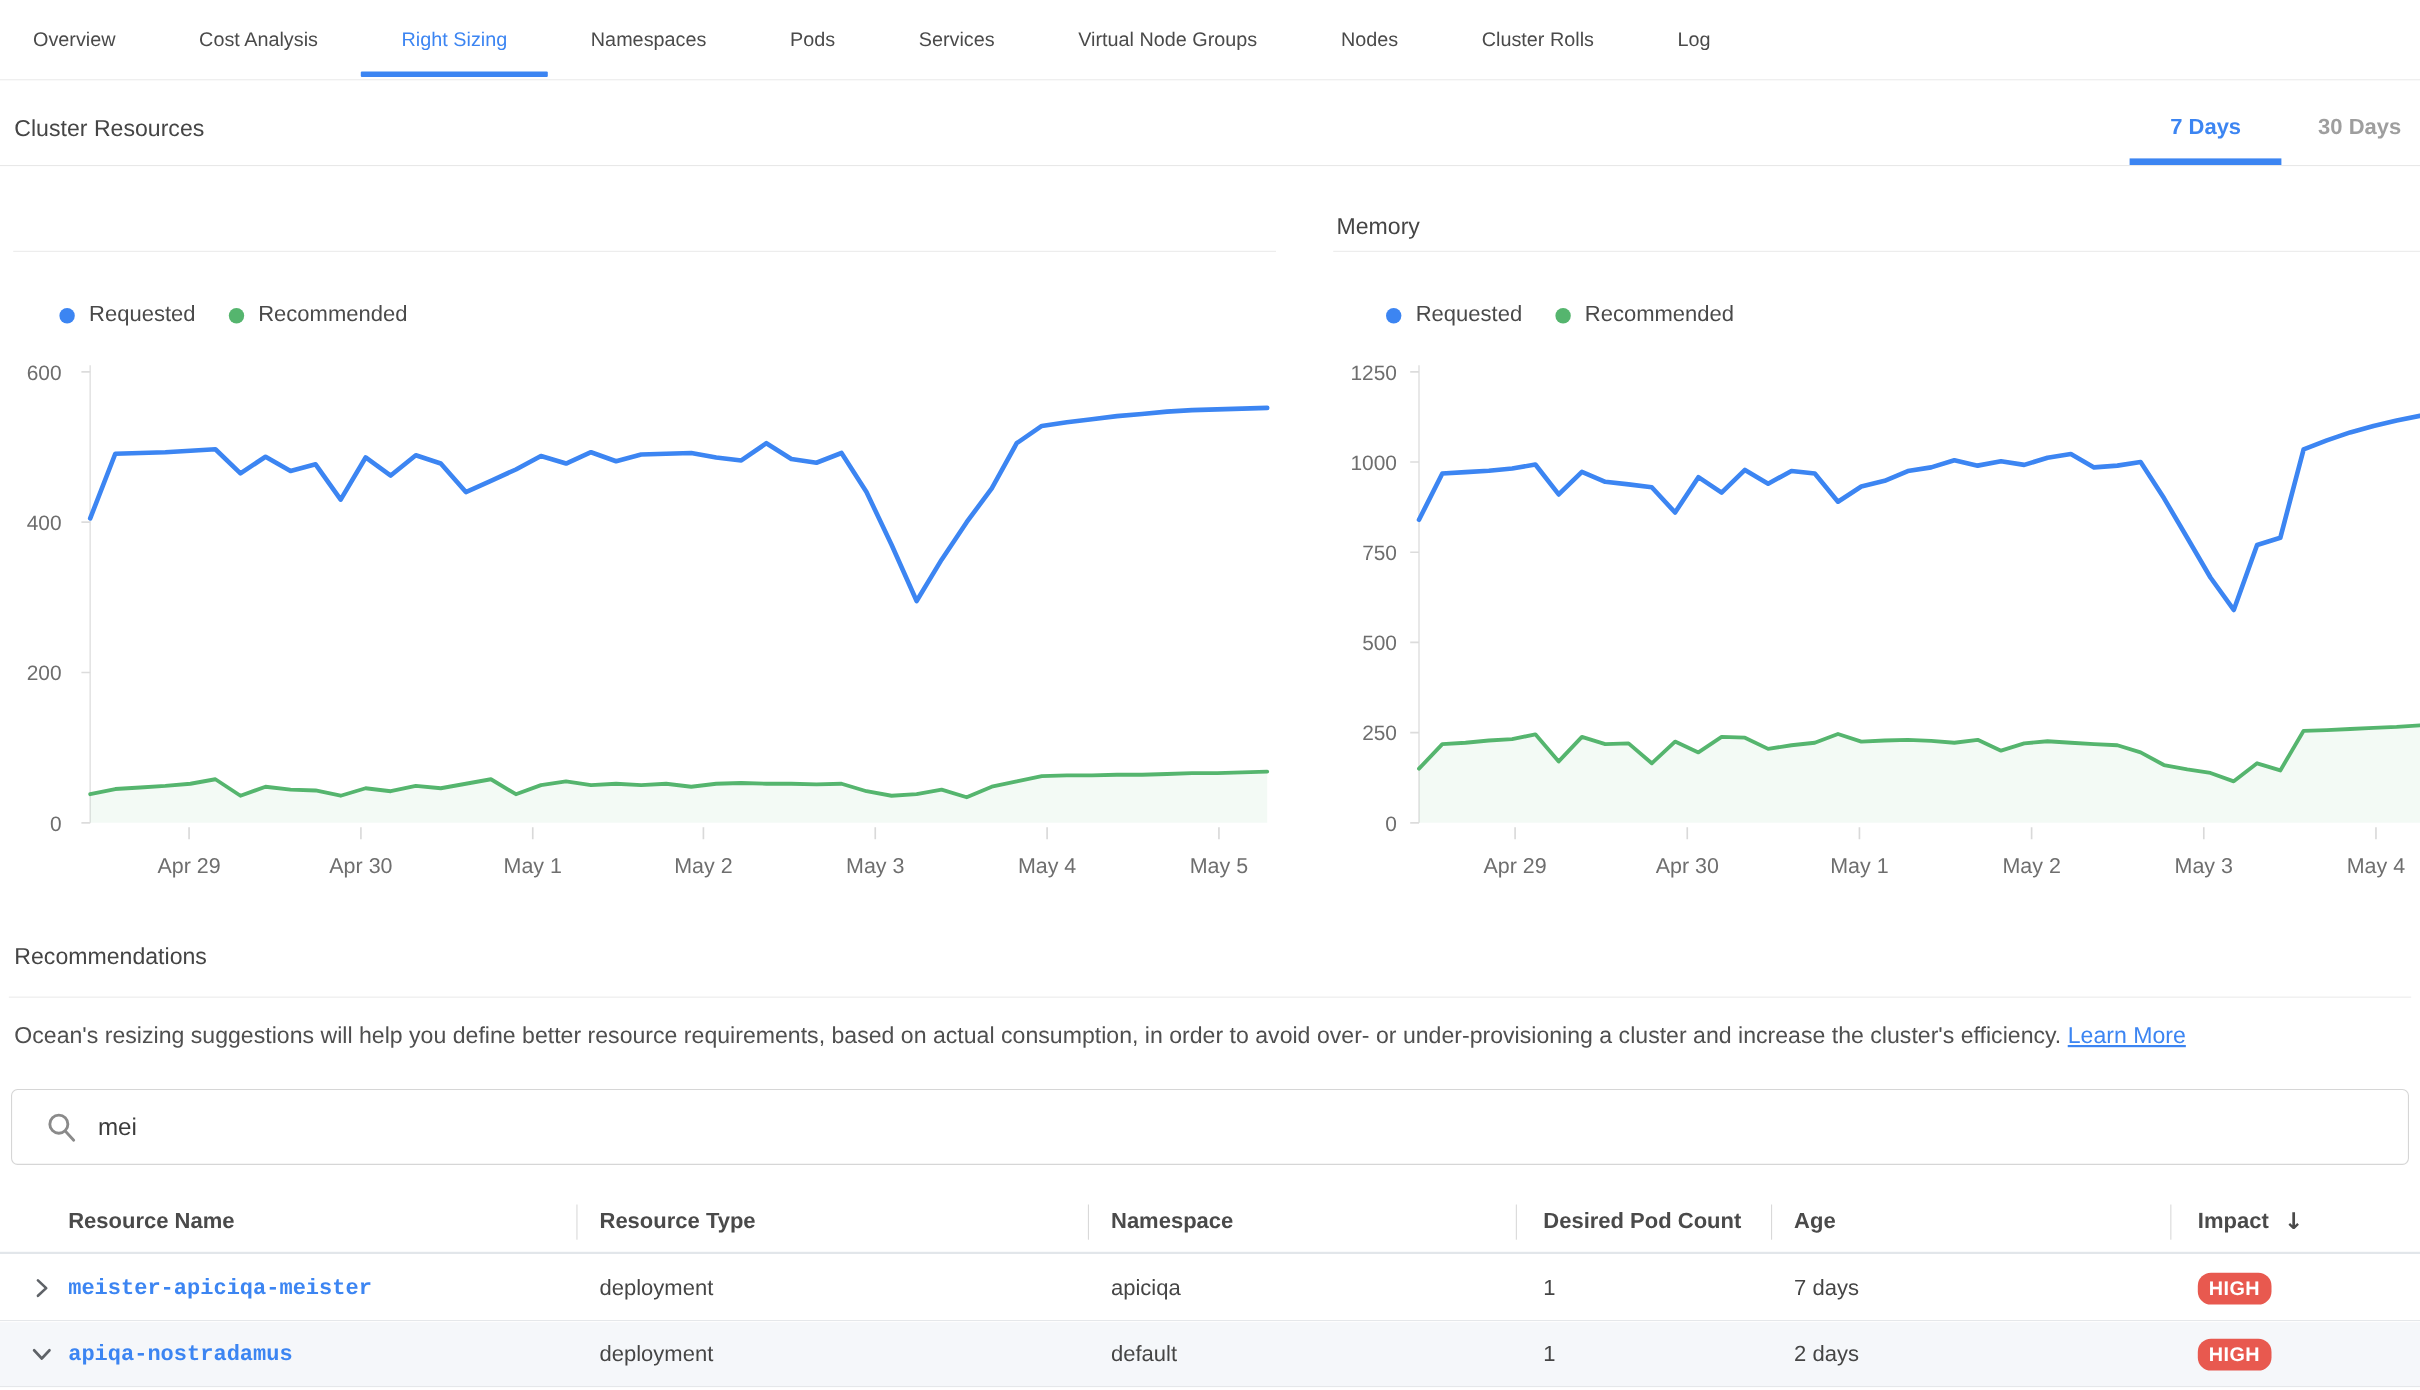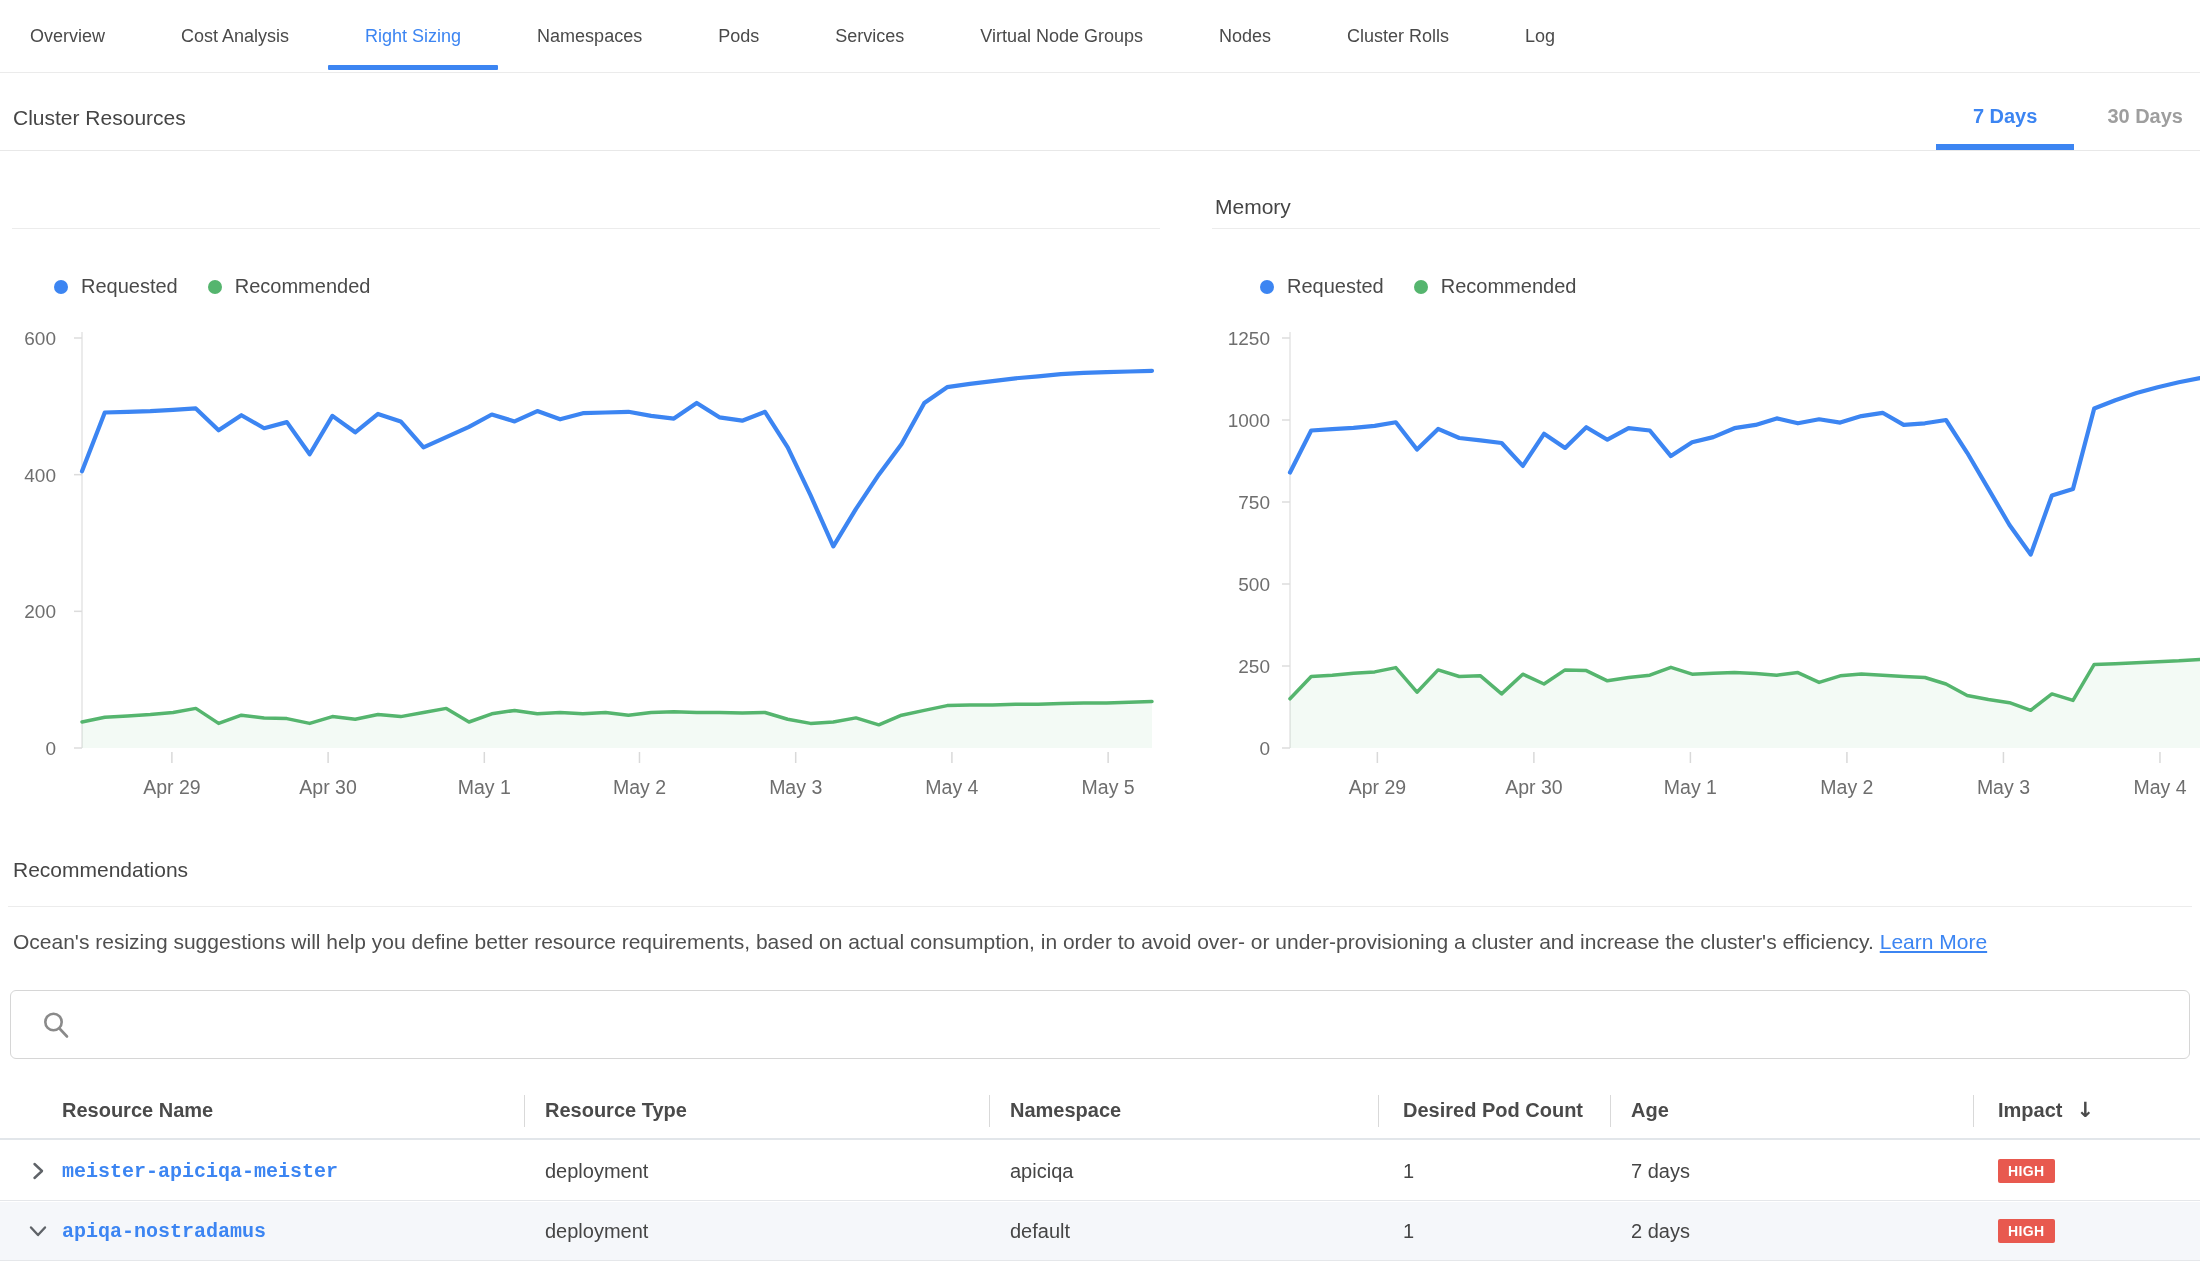--- a/index.html
+++ b/index.html
@@ -90,22 +90,22 @@
   }
   .col-name   { left:62px; }
   .col-type   { left:545px; }
   .col-ns     { left:1010px; }
   .col-pods   { left:1403px; }
   .col-age    { left:1631px; }
   .col-impact { left:1998px; }
   .chev { position:absolute; left:27px; top:50%; transform:translateY(-50%); width:22px; height:22px; cursor:pointer; }
   .res-link { color:#3c85f2; font-weight:600; text-decoration:none; cursor:pointer;font-family:Liberation Mono, monospace; }
   .impact-badge {
-    background:#e8594f; color:#fff; font-weight:700; font-size:14px;
-    padding:4px 10px; border-radius:2px; letter-spacing:0.4px;
+    background:#e8594f; color:#fff; font-weight:700; font-size:18px;
+    padding:4px 10px; border-radius:12px; letter-spacing:0.4px;
   }
 </style>
 </head>
 <body>
 
 <nav class="tabbar">
   <div class="tab">Overview</div>
   <div class="tab">Cost Analysis</div>
   <div class="tab active">Right Sizing</div>
   <div class="tab">Namespaces</div>
@@ -219,20 +219,21 @@
   <a class="learn-more">Learn More</a>
 </div>
 
 <div class="search-box">
   <span class="search-icon">
     <svg width="30" height="30" viewBox="0 0 30 30">
       <circle cx="12.5" cy="12" r="8.2" fill="none" stroke="#8a8a8a" stroke-width="2.6"></circle>
       <line x1="18.5" y1="18.5" x2="26" y2="26.5" stroke="#8a8a8a" stroke-width="2.6" stroke-linecap="round"></line>
     </svg>
   </span>
+  <input class="search-input" type="text" value="mei" style="">
 </div>
 
 <div class="thead">
   <div class="th col-name">Resource Name</div>
   <div class="th-sep" style="left:524px"></div>
   <div class="th col-type">Resource Type</div>
   <div class="th-sep" style="left:989px"></div>
   <div class="th col-ns">Namespace</div>
   <div class="th-sep" style="left:1378px"></div>
   <div class="th col-pods">Desired Pod Count</div>

